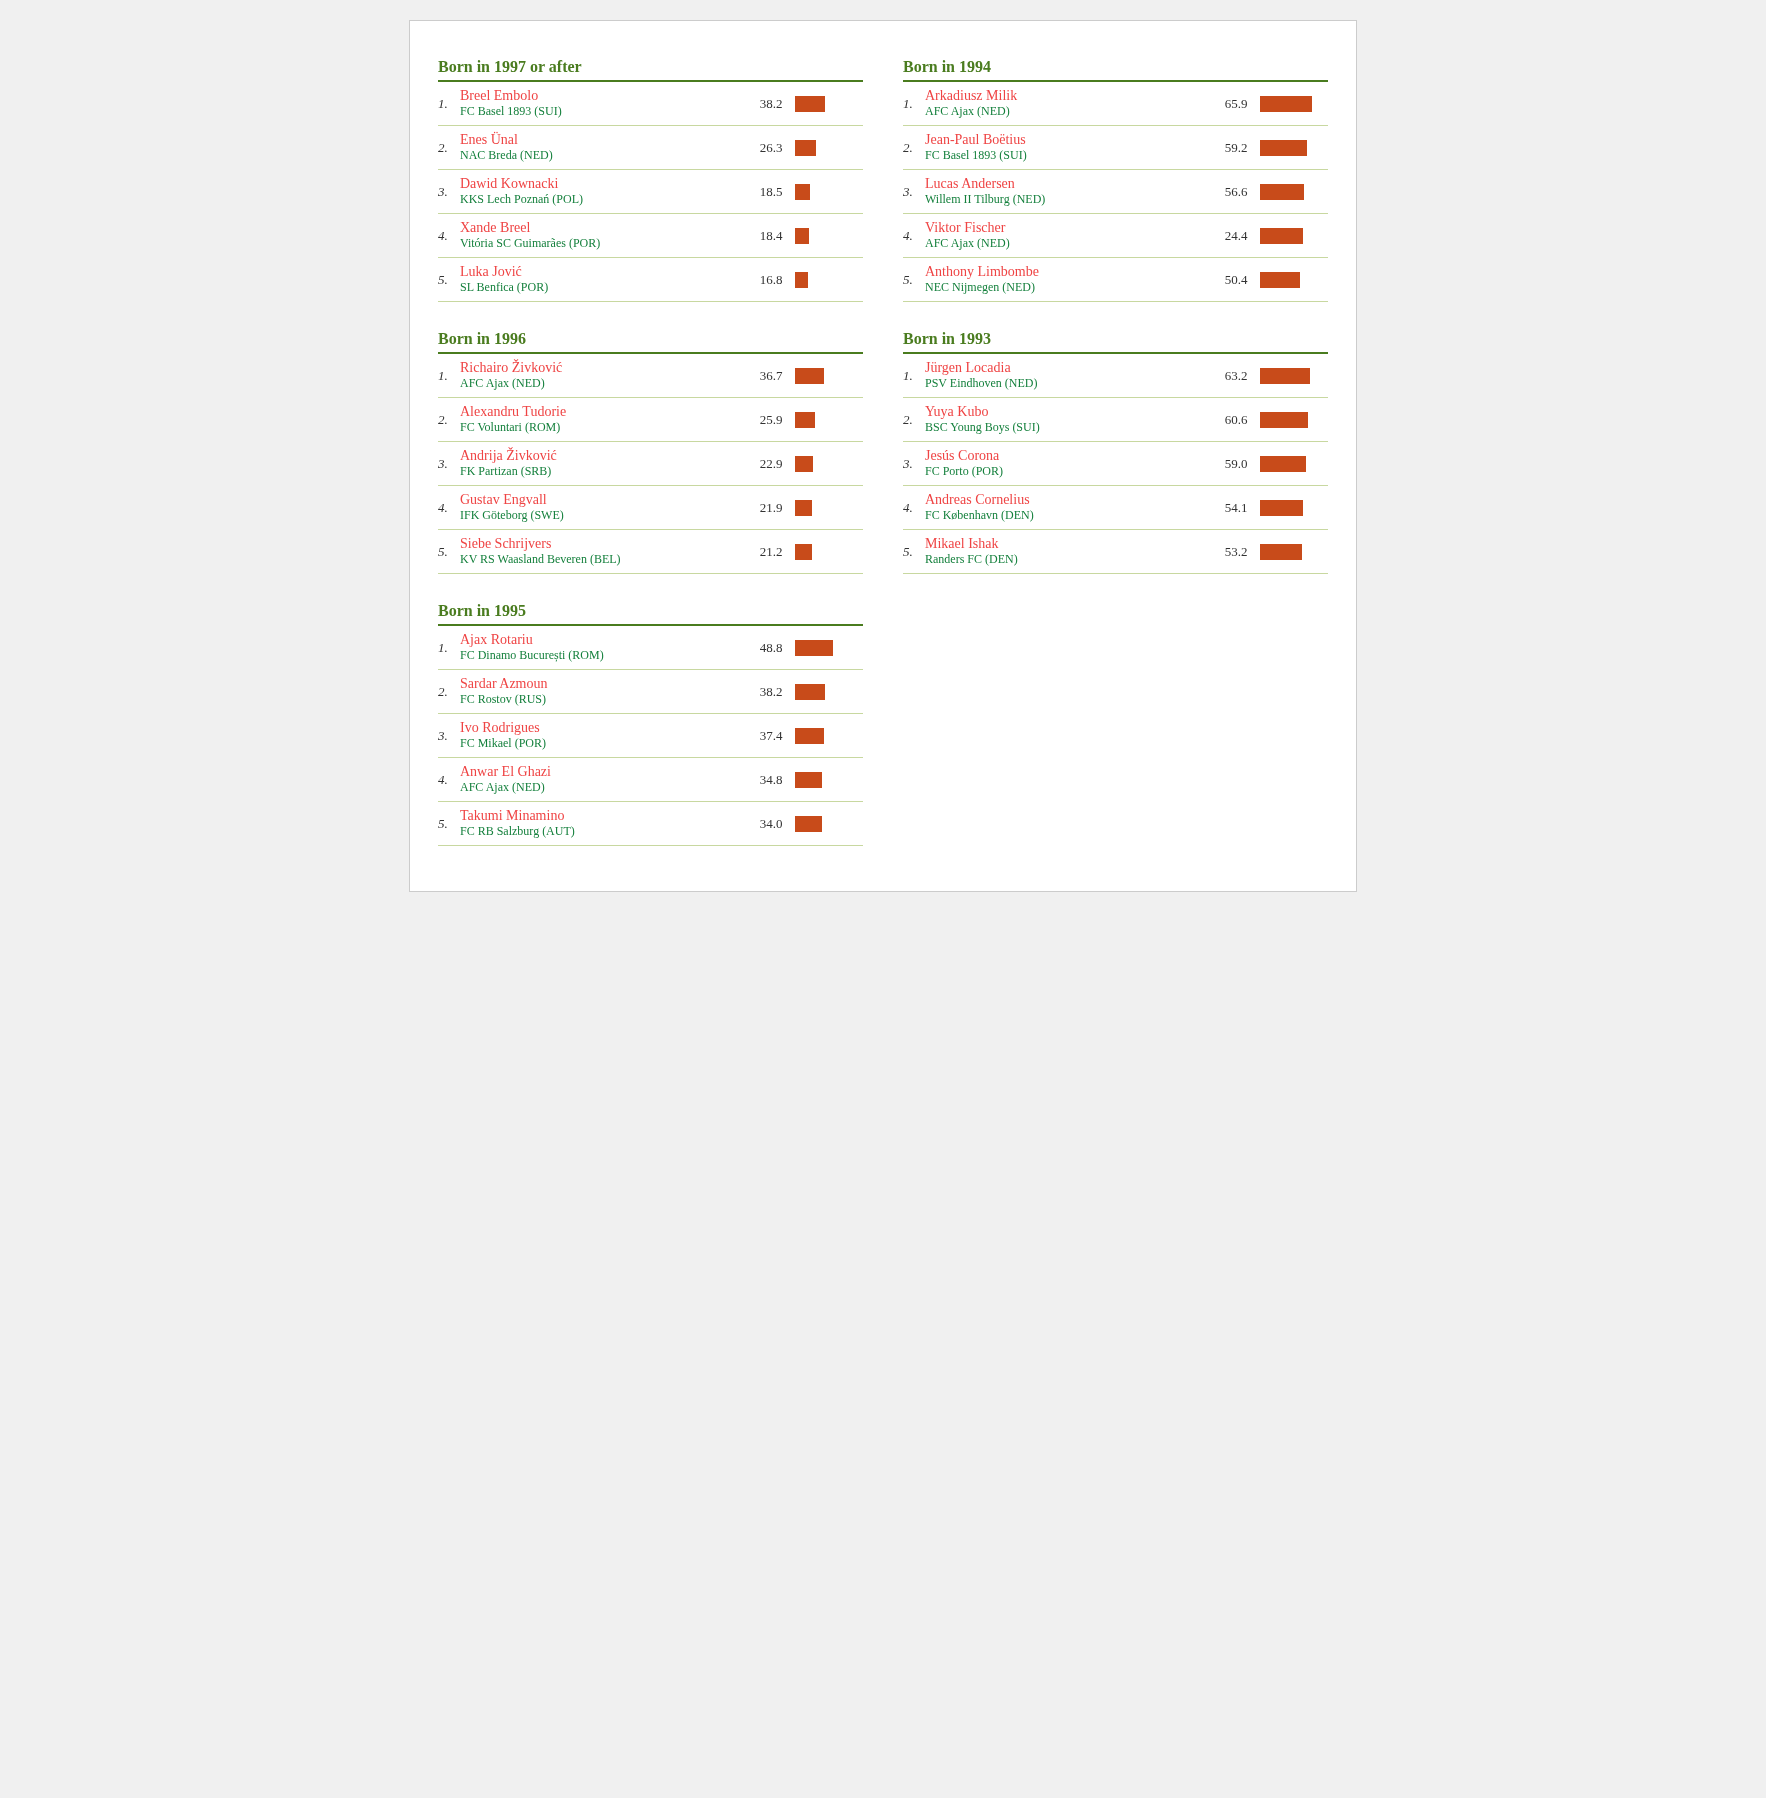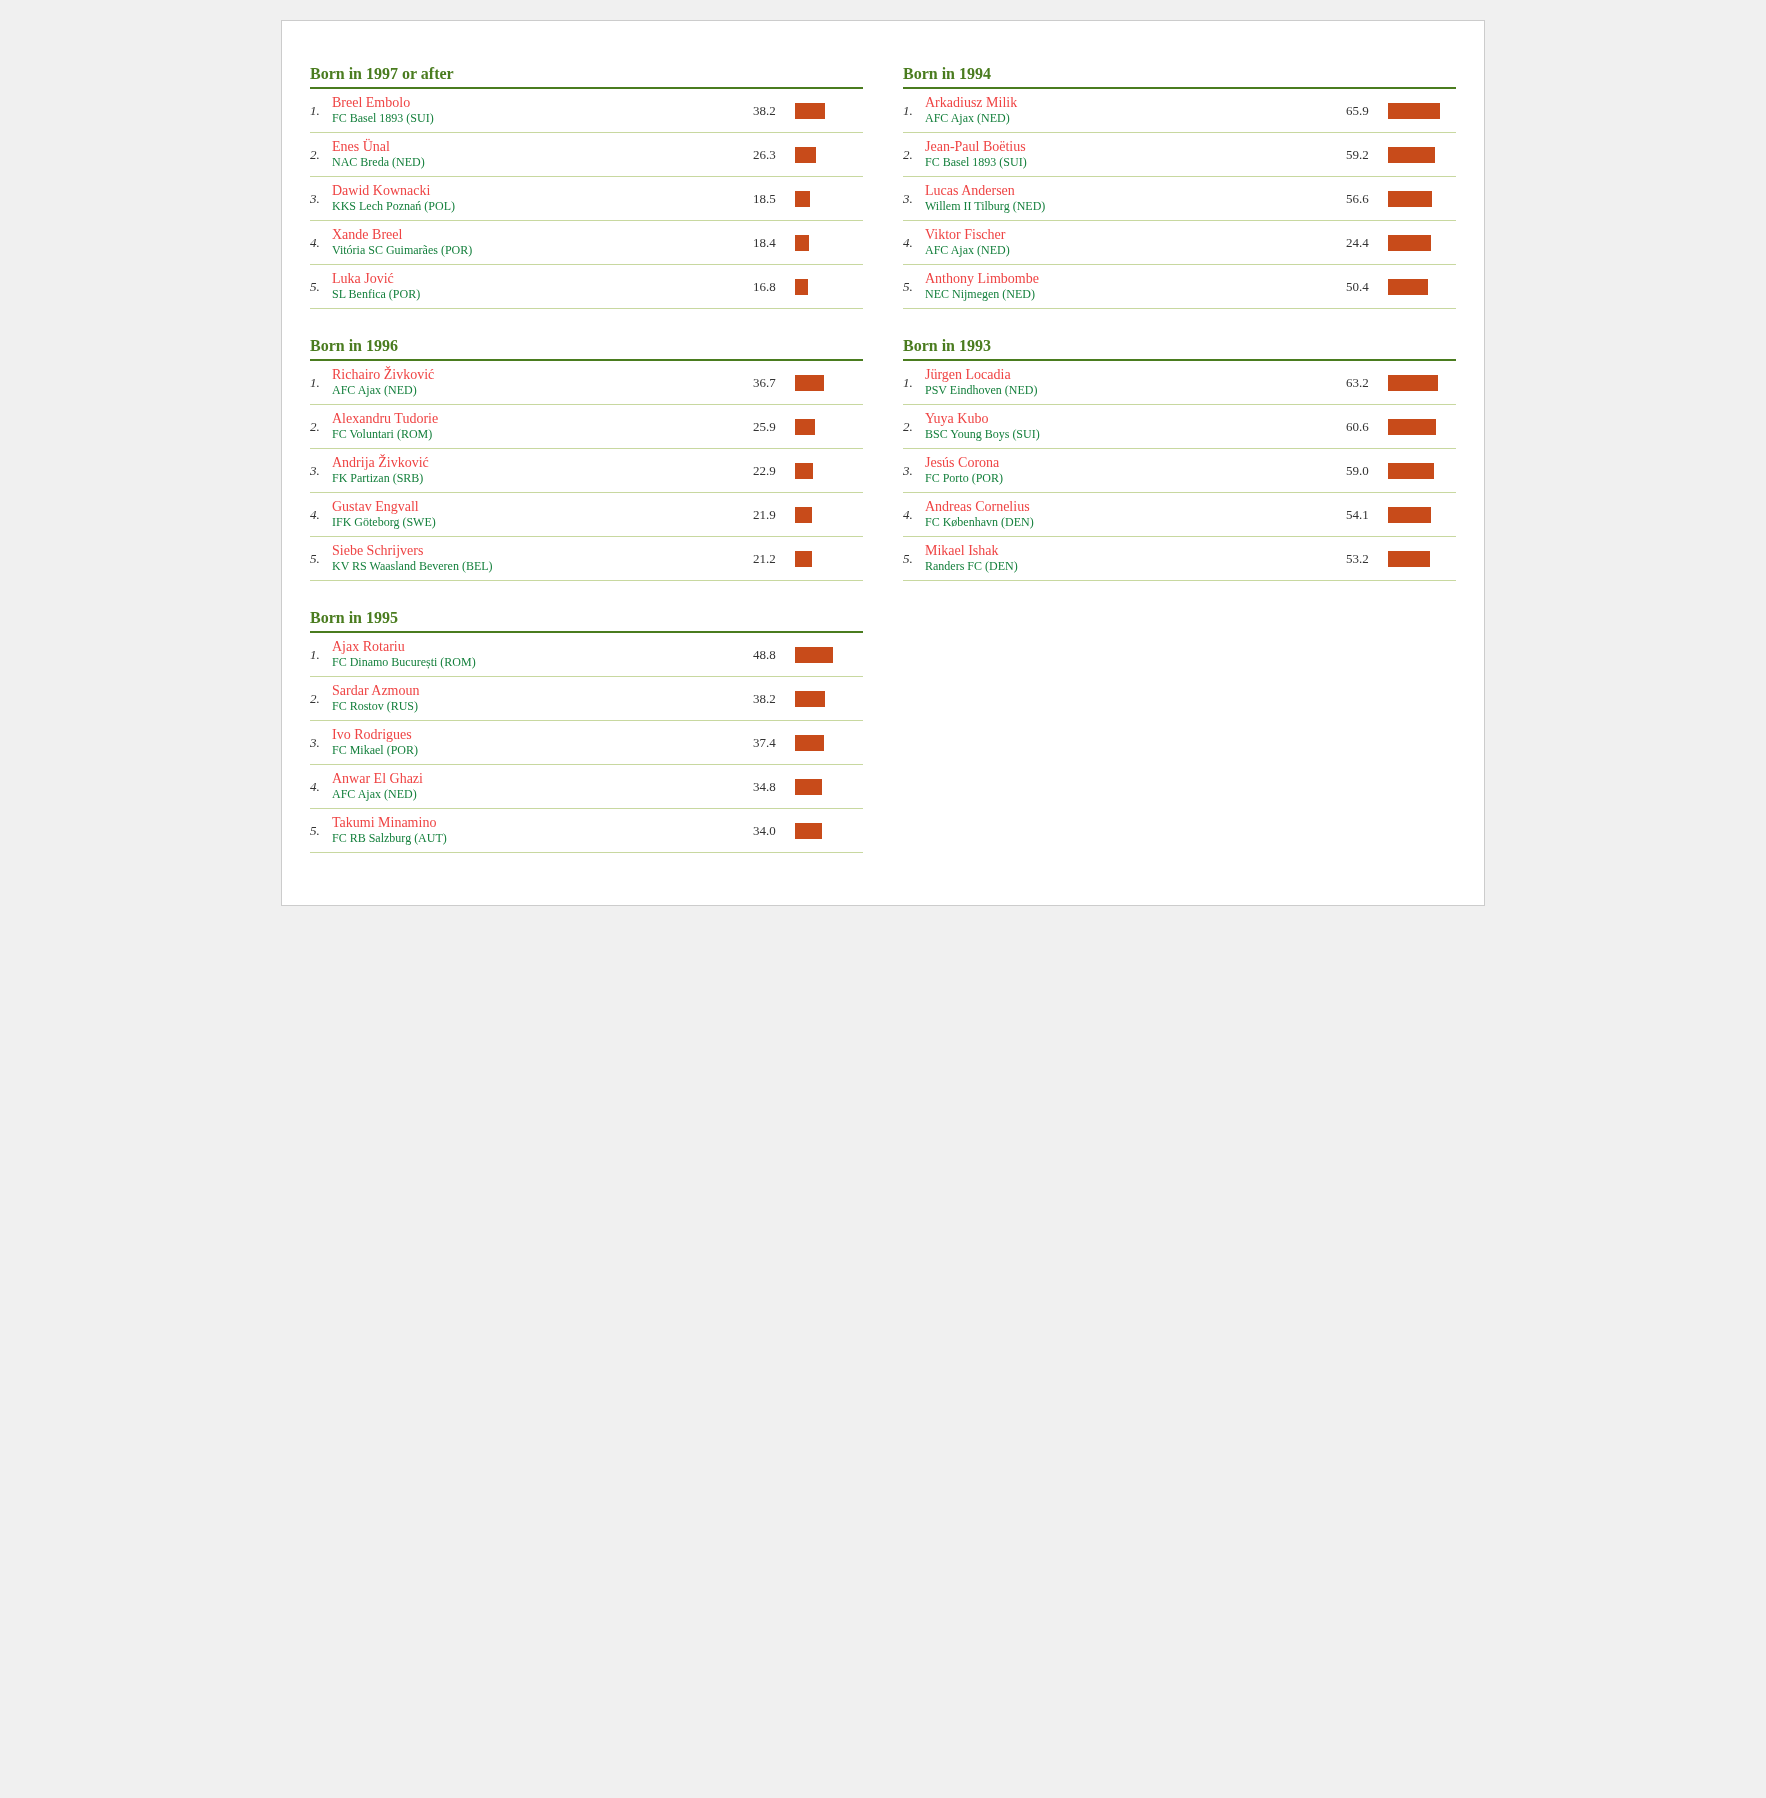--- a/index.html
+++ b/index.html
@@ -8,22 +8,22 @@
       font-family: Georgia, 'Times New Roman', serif;
       display: flex;
       justify-content: center;
       align-items: flex-start;
       padding: 20px;
       min-height: 1798px;
     }
     .card {
       background: #fff;
       border: 1px solid #ccc;
-      padding: 24px 28px;
-      width: 1204px;
+      padding: 17px 28px;
+      width: 948px;
       max-width: 100%;
     }
     .figure-title {
       font-size: 17px;
       font-weight: bold;
       color: #222;
       margin-bottom: 20px;
       border-bottom: none;
     }
     .columns {
@@ -75,21 +75,21 @@
       display: flex;
       align-items: center;
       gap: 6px;
       width: 110px;
       flex-shrink: 0;
     }
     .score-value {
       font-size: 13px;
       color: #333;
       width: 36px;
-      text-align: left;
+      text-align: center;
       flex-shrink: 0;
     }
     .bar-container {
       flex: 1;
       height: 16px;
       display: flex;
       align-items: center;
     }
     .bar {
       height: 16px;

